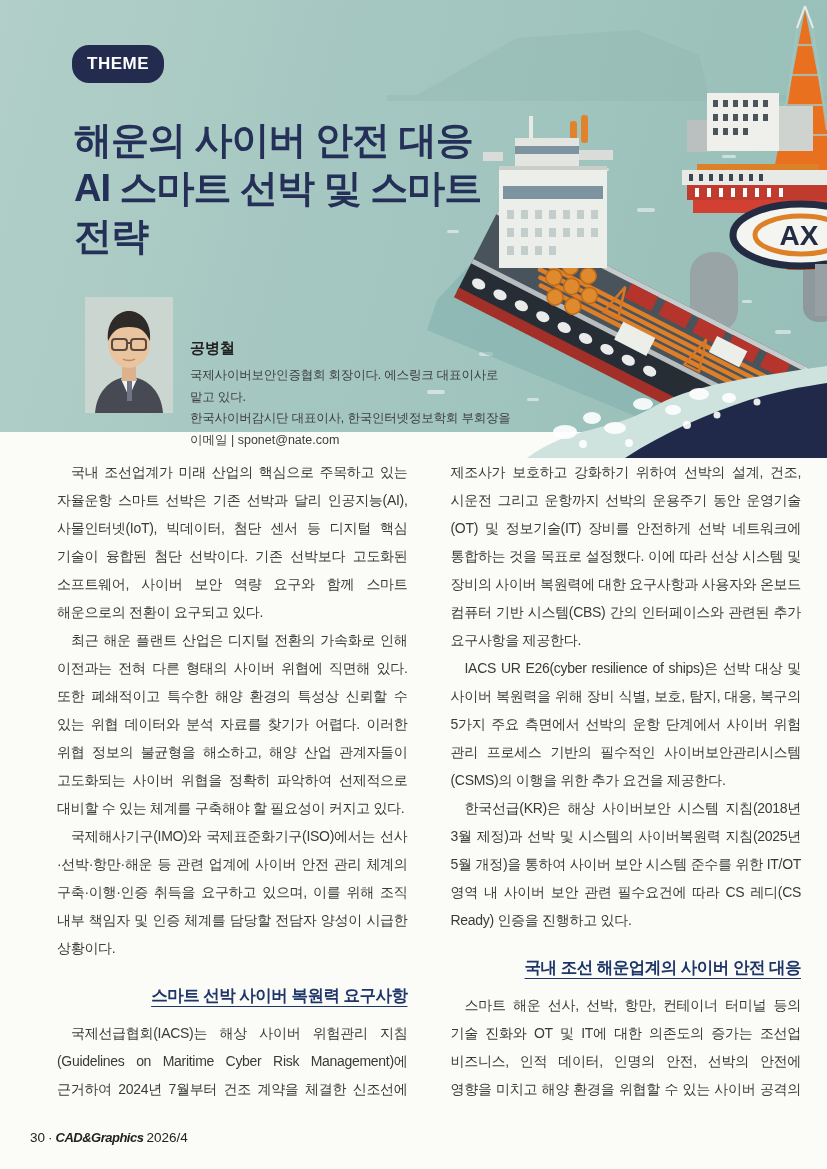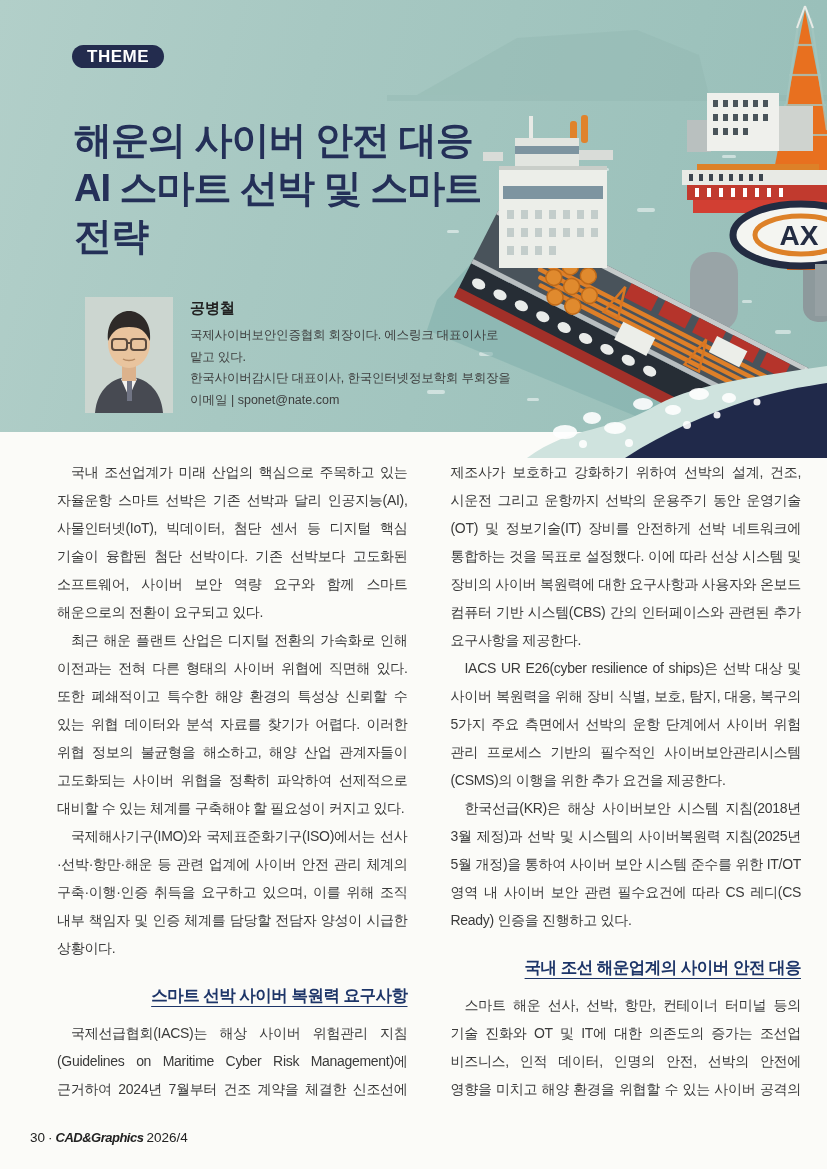--- a/index.html
+++ b/index.html
@@ -9,32 +9,32 @@
     font-family:"Liberation Sans","DejaVu Sans",sans-serif;
   }
   
   .header{
     position:absolute;left:0;top:0;width:827px;height:432px;
     background:linear-gradient(105deg,#b2cfc9 0%,#a7c8c2 35%,#9dc2bc 75%,#97beb8 100%);
     overflow:visible;
   }
   .illu{position:absolute;top:0;right:0;width:440px;height:458px;overflow:hidden;}
   .badge{
-    position:absolute;left:72px;top:45px;width:92px;height:23px;border-radius:17px;
+    position:absolute;left:72px;top:45px;width:92px;height:38px;border-radius:17px;
     background:#232c4e;color:#fff;display:flex;align-items:center;justify-content:center;
     font-size:17px;font-weight:bold;letter-spacing:.5px;z-index:3;
   }
   .title{
     position:absolute;left:74px;top:116px;z-index:3;color:#243058;
     font-size:38px;font-weight:bold;line-height:48px;letter-spacing:-1px;
   }
   .author{position:absolute;left:85px;top:297px;z-index:3;display:flex;}
   .author-photo{width:88px;height:116px;background:#ccd6d0;overflow:hidden;flex:none;}
   .author-info{margin-left:17px;padding-top:2px;}
-  .author-name{font-size:15px;font-weight:bold;color:#222;margin-bottom:7px;}
+  .author-name{font-size:15px;font-weight:bold;color:#222;margin-bottom:7px;margin-top:40px;}
   .author-bio{font-size:12.5px;color:#3d3d3d;line-height:21.5px;letter-spacing:-0.2px;}
   .author-email{font-size:12.5px;color:#3d3d3d;margin-top:2px;letter-spacing:0;}
   
   .columns{
     position:absolute;left:57px;top:458px;width:744px;height:650px;
     display:flex;gap:43px;z-index:2;overflow:hidden;
   }
   .col{flex:1;min-width:0;}
   .col p{
     margin:0;font-size:14px;line-height:28px;color:#3a3a3a;

